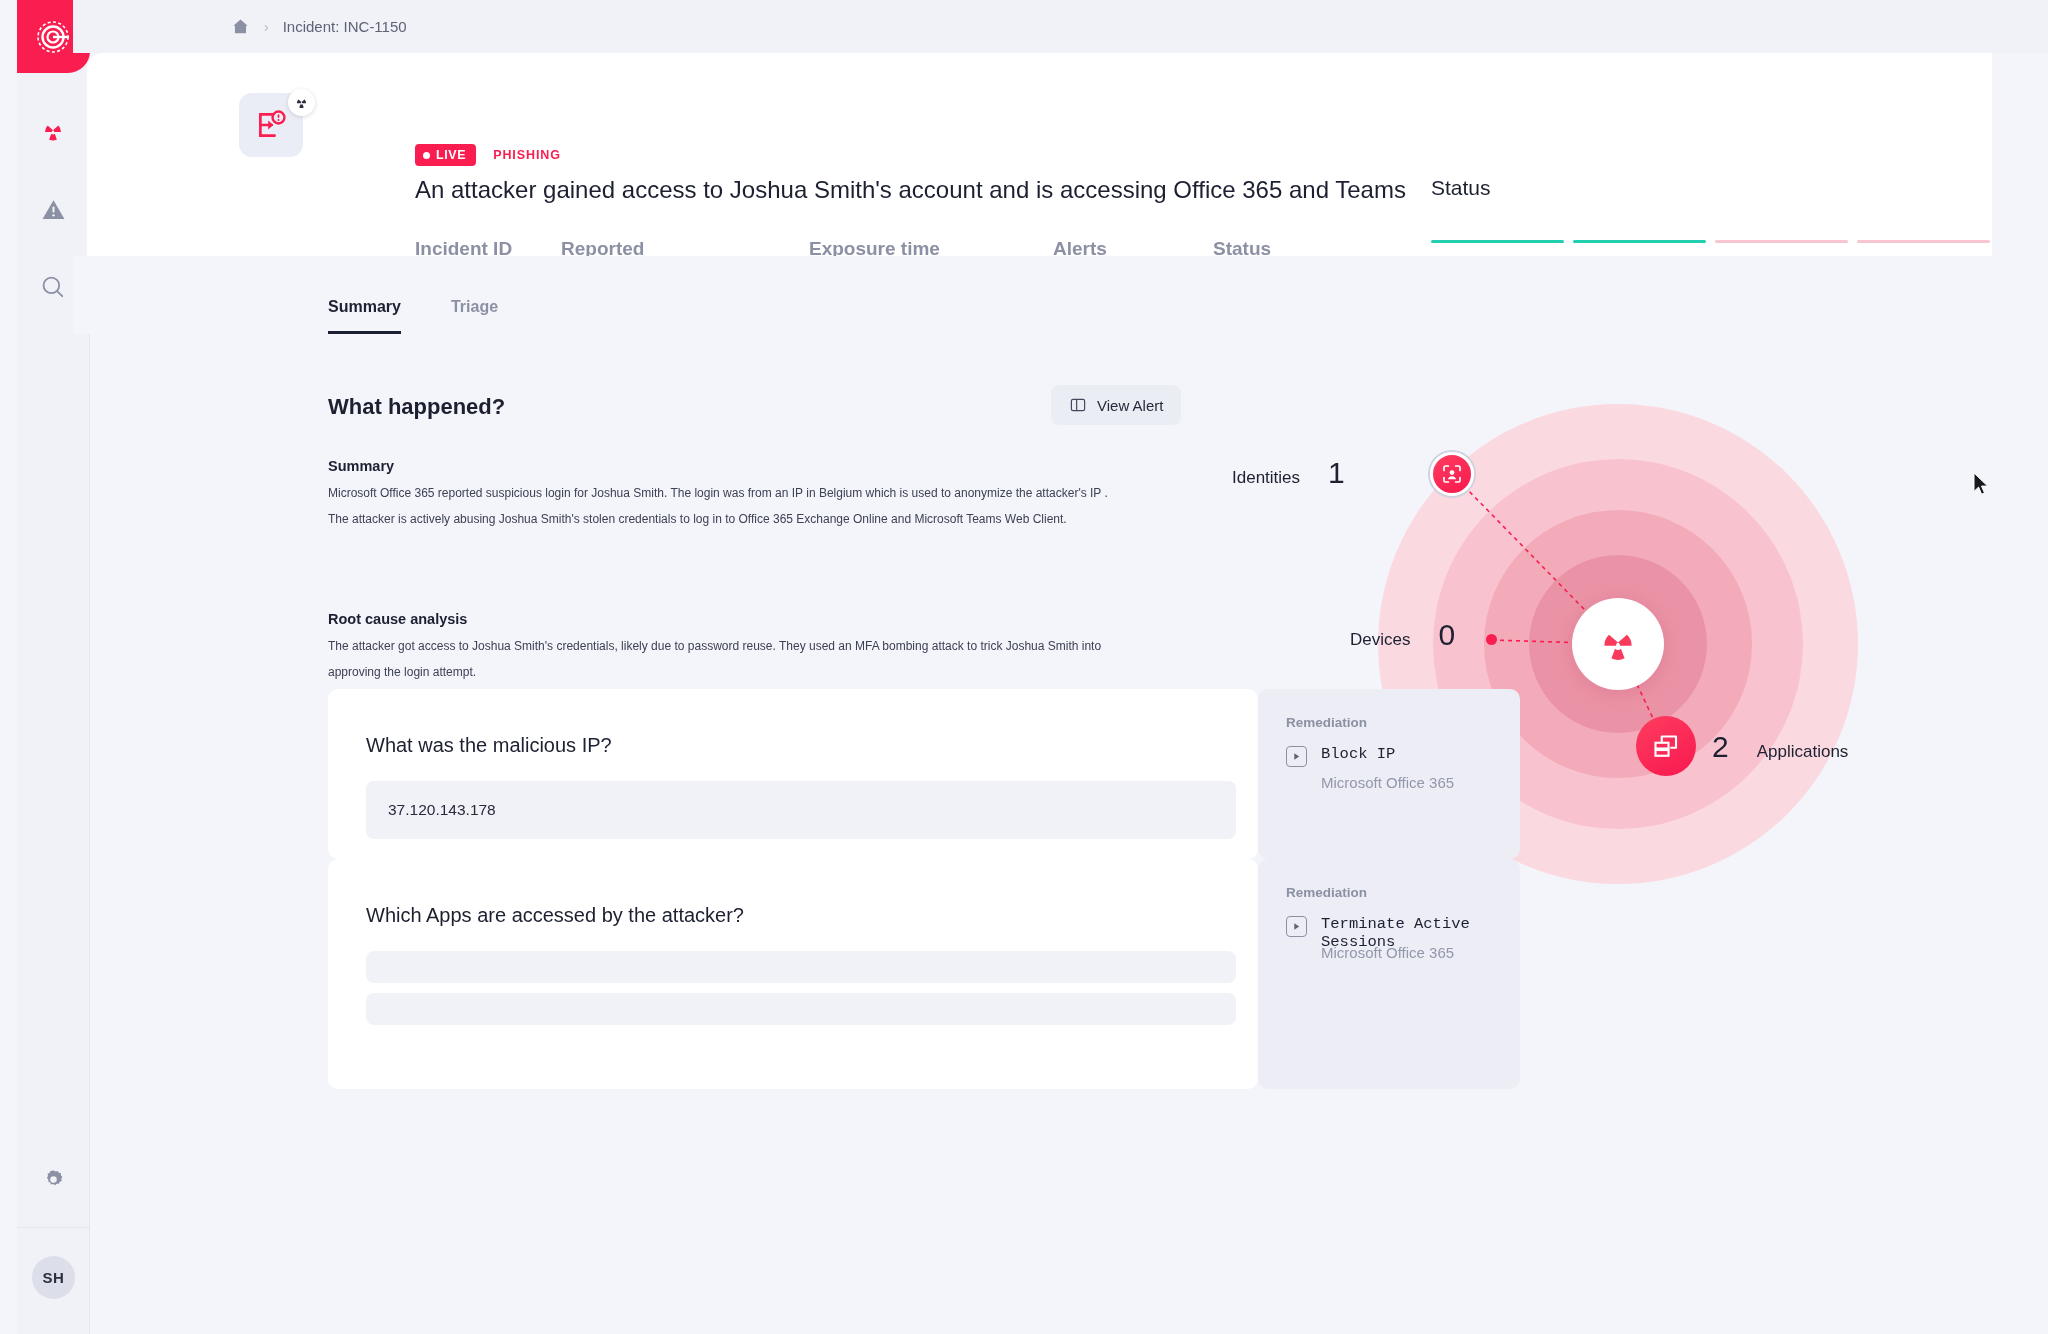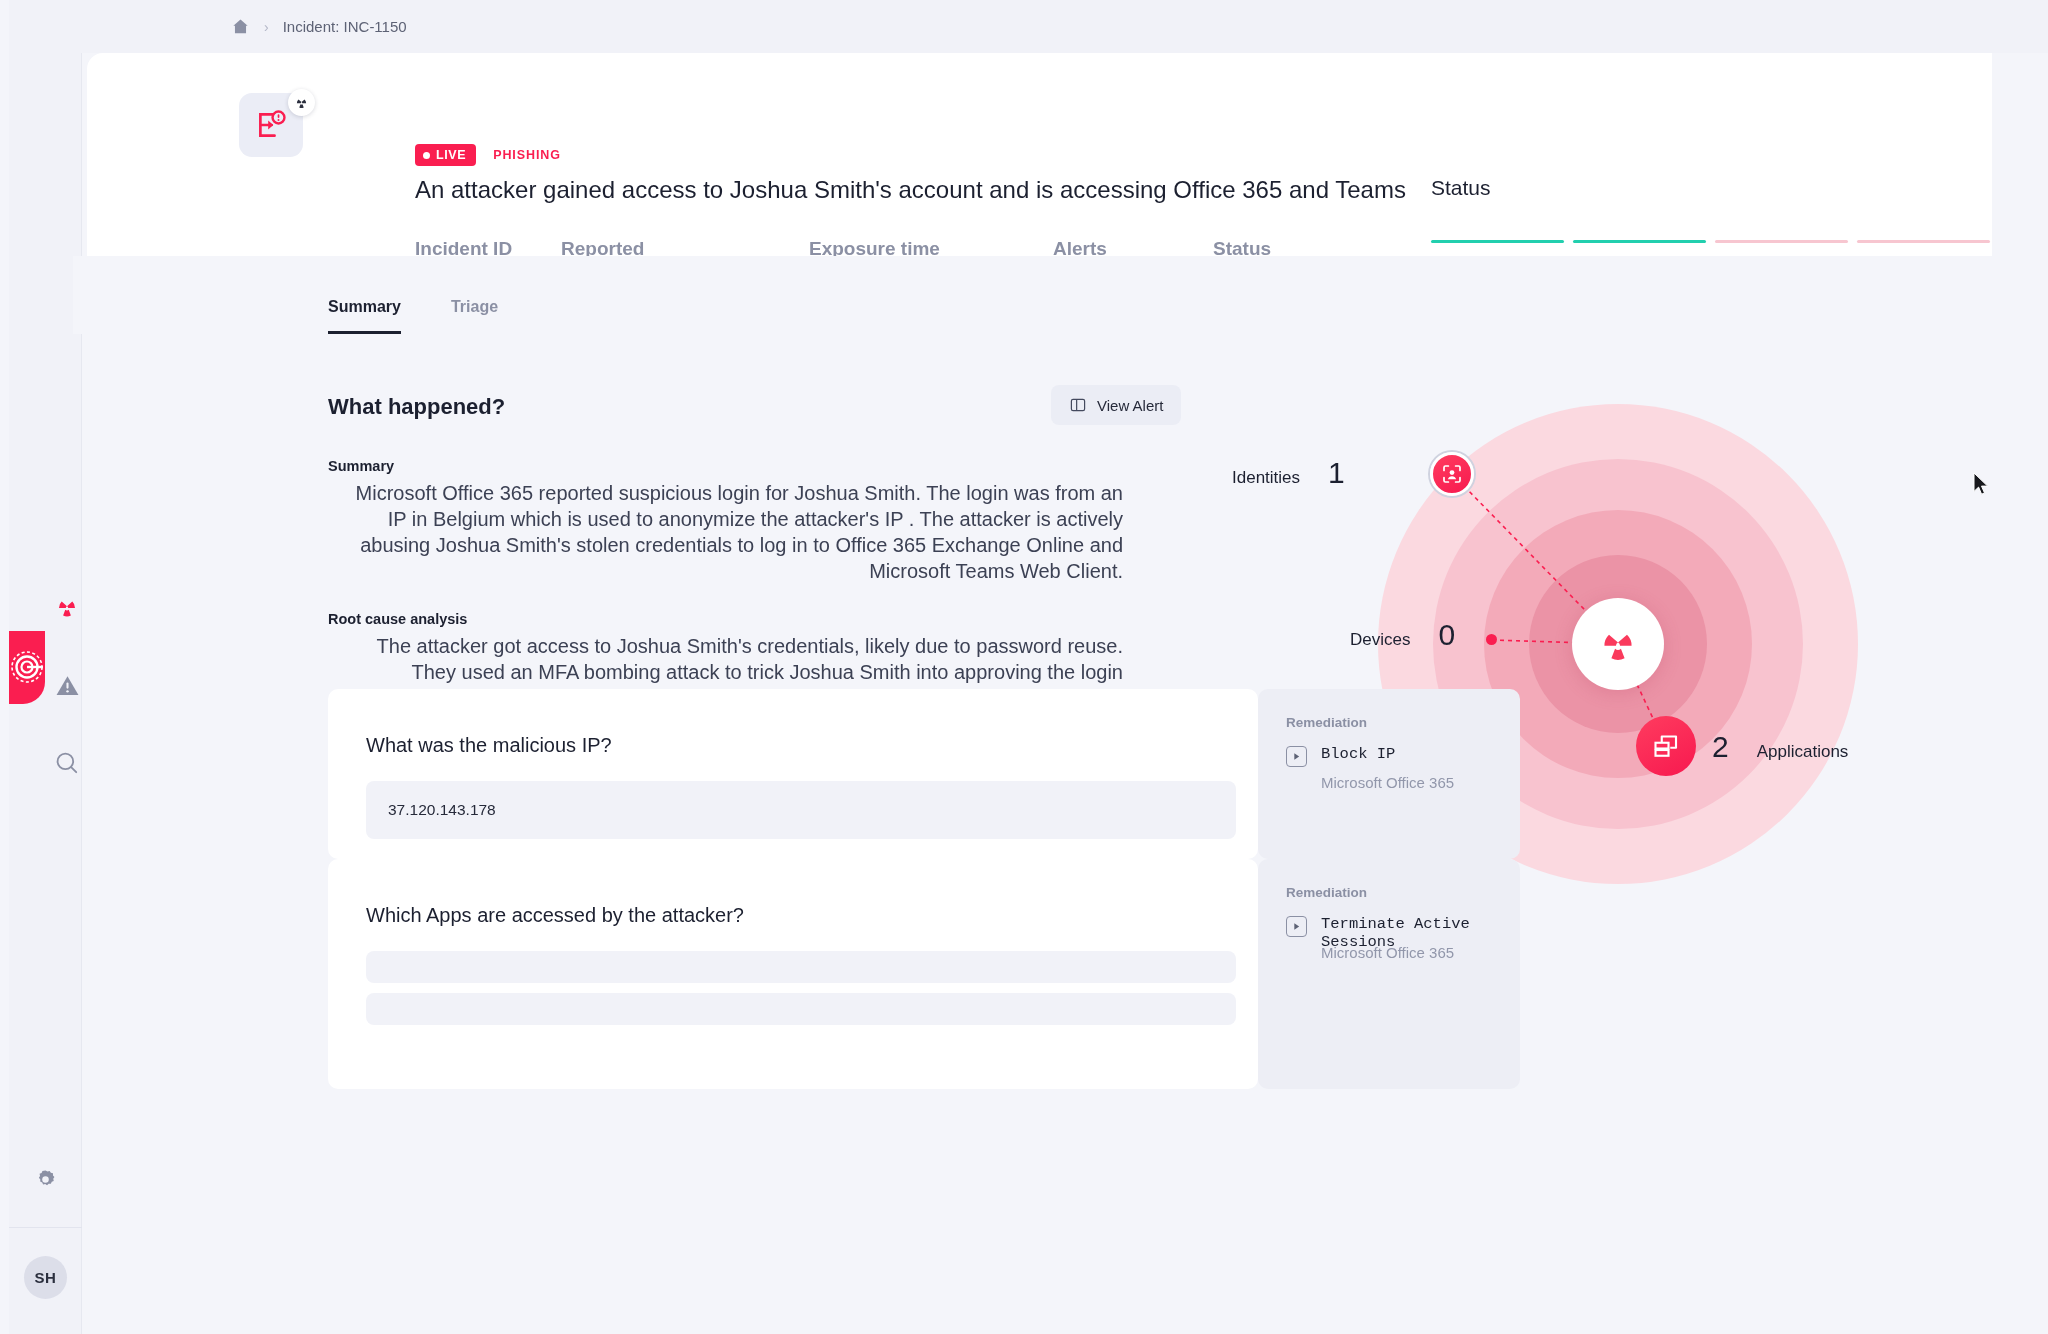--- a/index.html
+++ b/index.html
@@ -7,24 +7,24 @@
   html, body {
     width: 2048px; height: 1334px;
     font-family: "Liberation Sans", sans-serif;
     background: #f4f5fa;
     overflow: hidden;
   }
   #app { position: relative; width: 2048px; height: 1334px; }
 
   
   .rail {
-    position: absolute; left: 9px; top: 0; width: 73px; height: 1334px;
+    position: absolute; left: 17px; top: 0; width: 73px; height: 1334px;
     background: #f1f2f8;
     border-right: 1px solid #e6e8f0;
-    display: flex; flex-direction: row; align-items: center;
+    display: flex; flex-direction: column; align-items: center;
   }
   .rail-logo {
     width: 73px; height: 73px;
     background: #fa1e50;
     border-bottom-right-radius: 22px;
     display: flex; align-items: center; justify-content: center;
     cursor: pointer;
   }
   .rail-icons { margin-top: 36px; display: flex; flex-direction: column; align-items: center; gap: 34px; }
   .rail-btn {
@@ -115,22 +115,22 @@
   .viewalert {
     position: absolute; left: 978px; top: 51px;
     display: flex; align-items: center; gap: 10px;
     background: #ebedf5; border: none; border-radius: 8px;
     padding: 11px 18px; font-size: 15px; color: #262a3a; cursor: pointer;
     font-family: "Liberation Sans", sans-serif;
   }
 
   .sec-h { position: absolute; left: 255px; font-size: 14.5px; font-weight: bold; color: #1c2030; }
   .sec-p {
-    position: absolute; left: 270px; width: 780px;
-    font-size: 20px; line-height: 26px; color: #3c4154; text-align: right;
+    position: absolute; left: 255px; width: 780px;
+    font-size: 12px; line-height: 26px; color: #3c4154;
   }
   .link { color: #8b90a4; text-decoration: underline; cursor: pointer; }
 
   
   .orbit { position: absolute; left: 1235px; top: 0px; width: 620px; height: 620px; }
   .ring { position: absolute; border-radius: 50%; left: 50%; top: 50%; transform: translate(-50%,-50%); }
   .r1 { width: 480px; height: 480px; background: #fbd9e0; }
   .r2 { width: 370px; height: 370px; background: #f8c3cf; }
   .r3 { width: 268px; height: 268px; background: #f3aab9; }
   .r4 { width: 178px; height: 178px; background: #eb93a6; }

